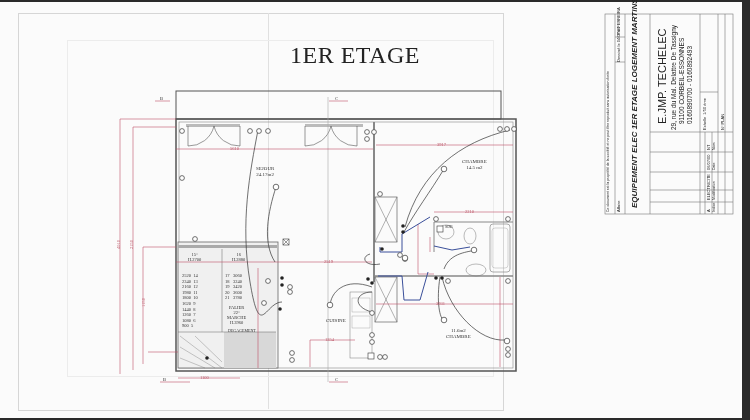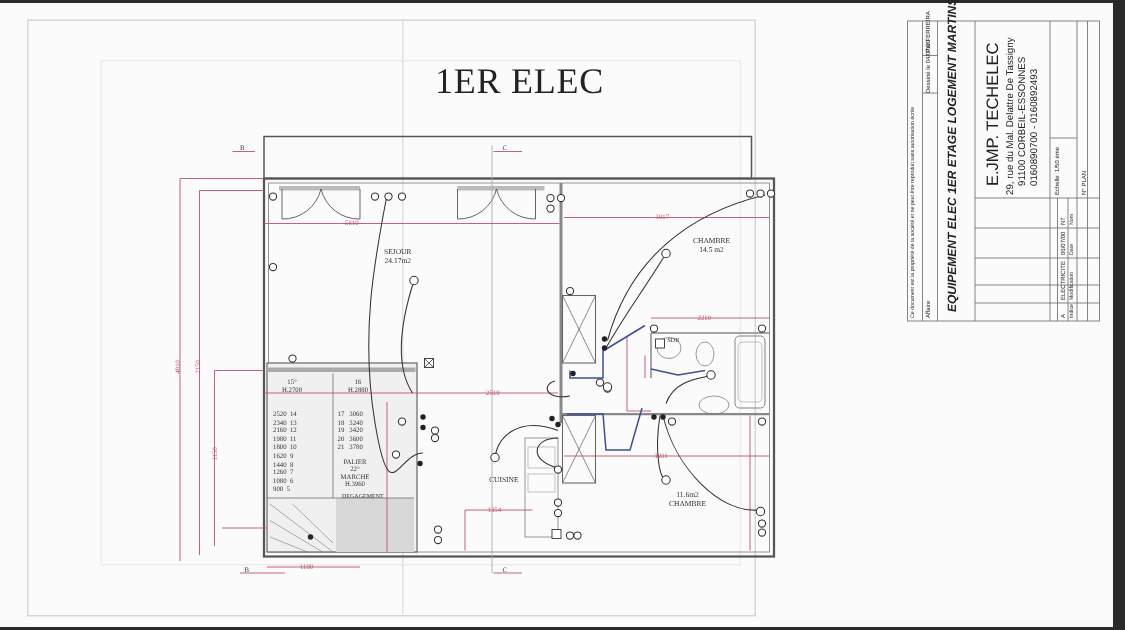--- a/index.html
+++ b/index.html
@@ -17,21 +17,21 @@
   .right-edge { position:absolute; right:0; top:0; width:8px; height:420px; background:#2a2a2a; }
 </style>
 </head>
 <body>
 
 <div class="sheet">
   <div class="frame-outer"></div>
   <div class="frame-outer2"></div>
   <div class="frame-inner"></div>
 
-  <div class="title">1ER ELEC</div>
+  <div class="title">1ER ETAGE</div>
 
   <svg class="plan" width="750" height="420">
 
     <rect x="176" y="89" width="325" height="28" fill="none" stroke="#555" stroke-width="1"></rect>
 
     <rect x="176" y="117" width="340" height="252" fill="none" stroke="#555" stroke-width="1.5"></rect>
     <rect x="179" y="120" width="334" height="246" fill="none" stroke="#888" stroke-width="0.6"></rect>
 
     <rect x="186" y="122" width="54" height="3" fill="#bbb"></rect>
     <rect x="305" y="122" width="58" height="3" fill="#bbb"></rect>

